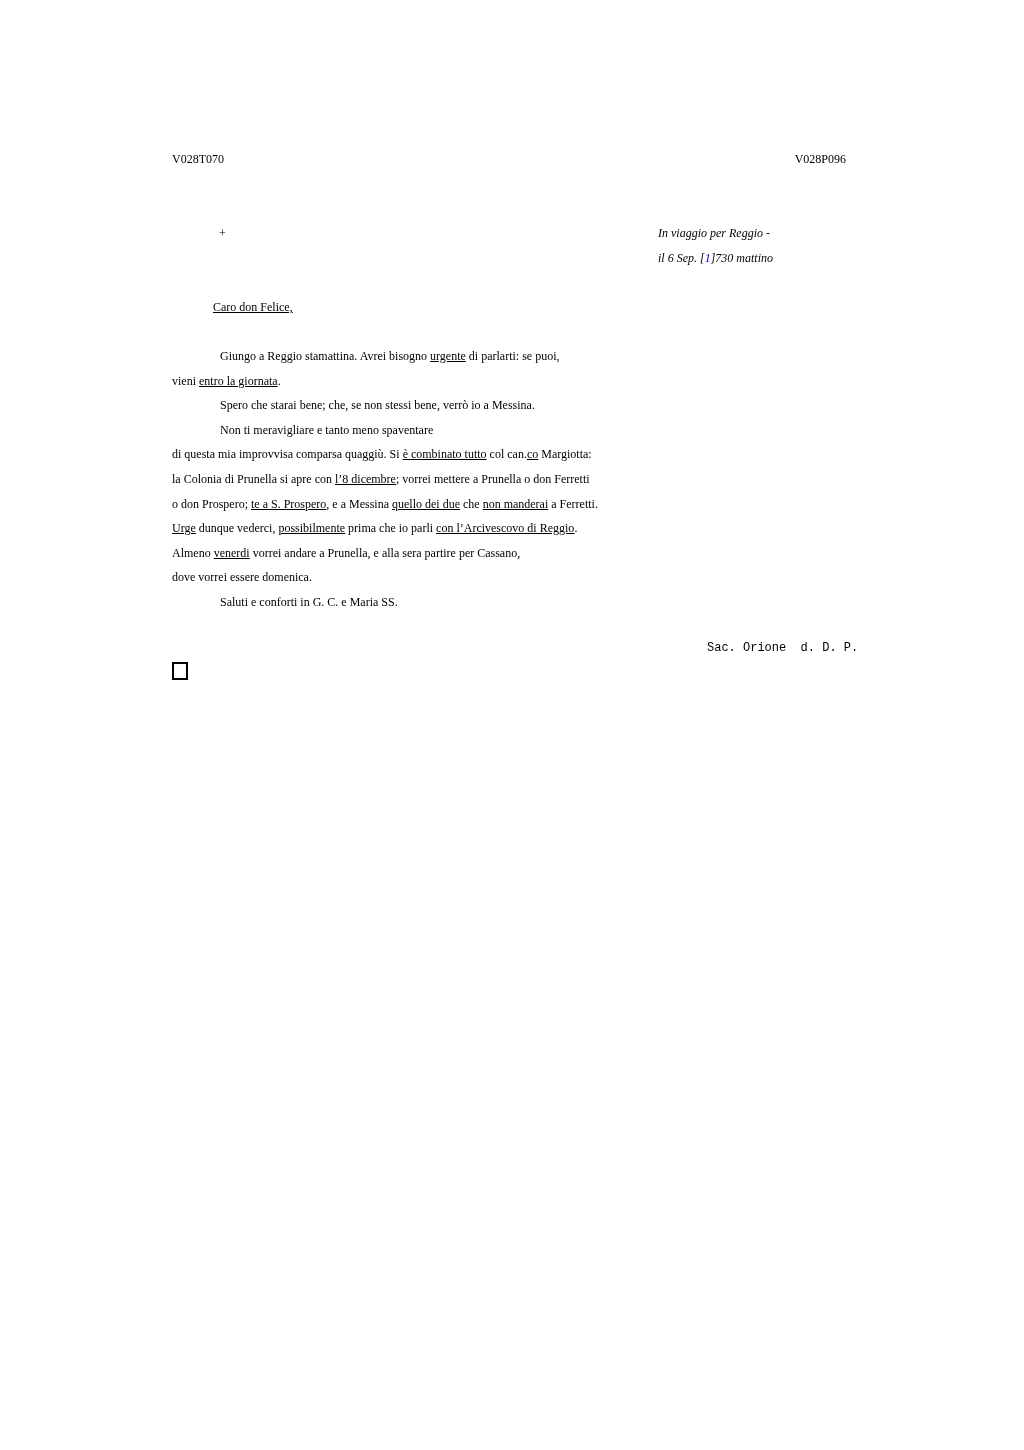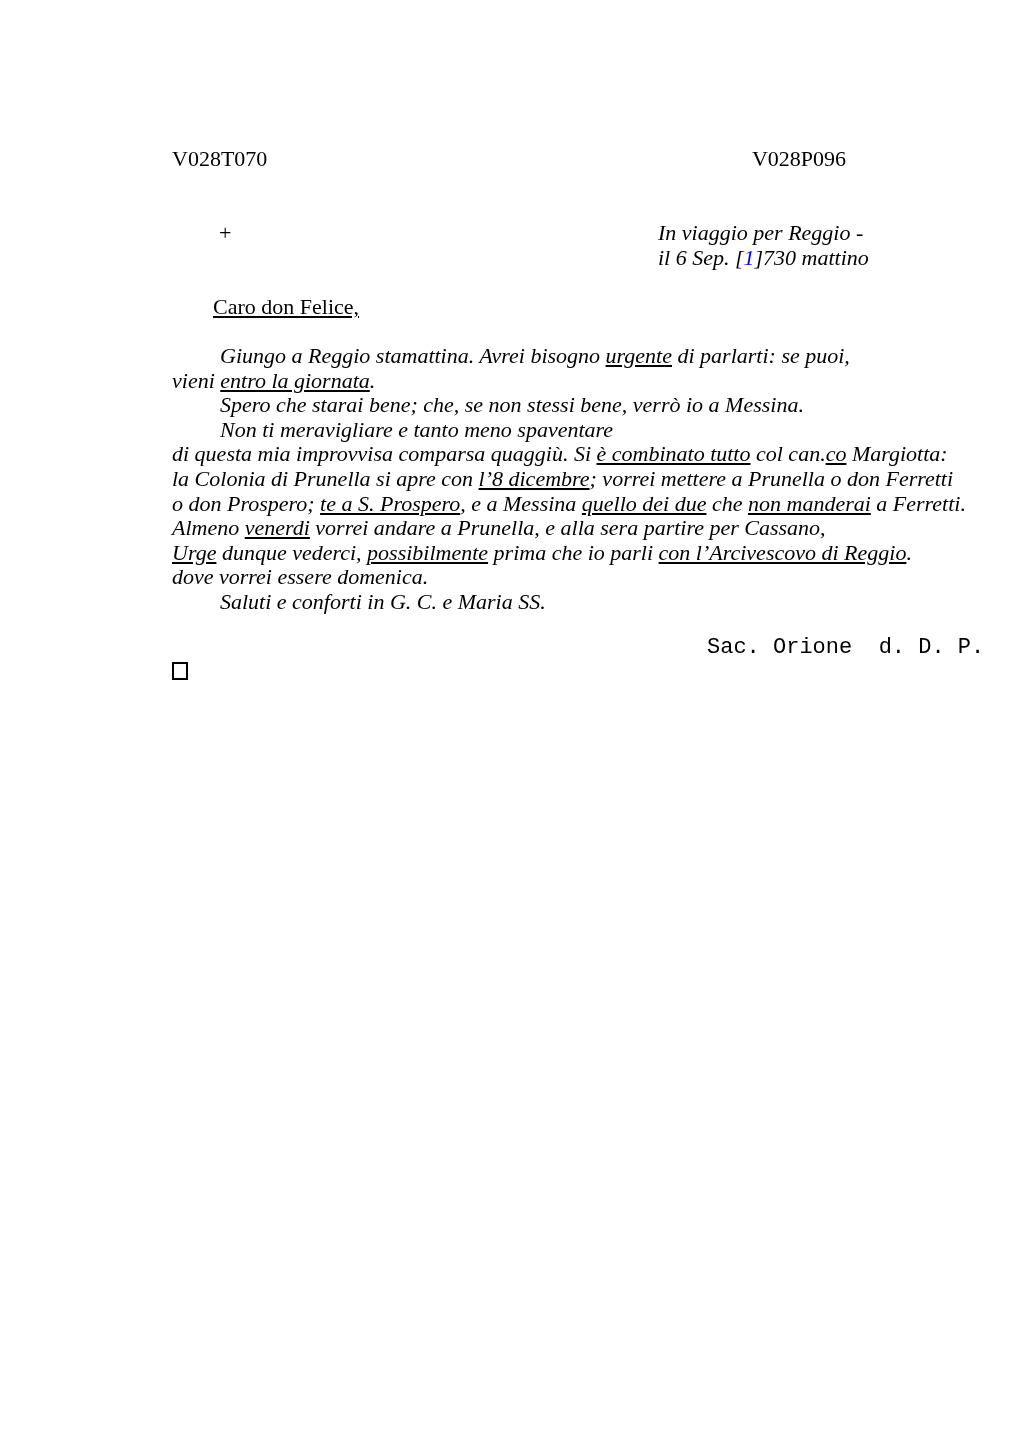--- a/index.html
+++ b/index.html
@@ -6,21 +6,21 @@
     margin: 0;
     padding: 0;
     background: #ffffff;
   }
   .page {
     position: relative;
     width: 1020px;
     height: 1450px;
     background: #ffffff;
     font-family: "Liberation Serif", serif;
-    font-size: 22px;
+    font-size: 12px;
     line-height: 24.6px;
     color: #000000;
     overflow: hidden;
   }
   .header-row {
     position: absolute;
     left: 172px;
     top: 147px;
     width: 674px;
     display: flex;
@@ -41,21 +41,20 @@
     position: absolute;
     left: 213px;
     top: 295px;
     text-decoration: underline;
   }
   .body-block {
     position: absolute;
     left: 172px;
     top: 344px;
     width: 748px;
-    font-style: italic;
   }
   .line { white-space: nowrap; }
   .line.indent { padding-left: 48px; }
   .u { text-decoration: underline; }
   .blue { color: #0000ee; }
   .signature {
     position: absolute;
     left: 707px;
     top: 636px;
     white-space: pre;
@@ -91,22 +90,22 @@
   <div class="salutation">Caro don Felice,</div>
 
   <div class="body-block" id="letter-body">
       <div class="line indent"><span>Giungo a Reggio stamattina. Avrei bisogno </span><span class="u">urgente</span><span> di parlarti: se puoi,</span></div>
       <div class="line"><span>vieni </span><span class="u">entro la giornata</span><span>.</span></div>
       <div class="line indent"><span>Spero che starai bene; che, se non stessi bene, verrò io a Messina.</span></div>
       <div class="line indent"><span>Non ti meravigliare e tanto meno spaventare</span></div>
       <div class="line"><span>di questa mia improvvisa comparsa quaggiù. Si </span><span class="u">è combinato tutto</span><span> col can.</span><span class="u">co</span><span> Margiotta:</span></div>
       <div class="line"><span>la Colonia di Prunella si apre con </span><span class="u">l’8 dicembre</span><span>; vorrei mettere a Prunella o don Ferretti</span></div>
       <div class="line"><span>o don Prospero; </span><span class="u">te a S. Prospero</span><span>, e a Messina </span><span class="u">quello dei due</span><span> che </span><span class="u">non manderai</span><span> a Ferretti.</span></div>
+      <div class="line"><span class="u">Urge</span><span> dunque vederci, </span><span class="u">possibilmente</span><span> prima che io parli </span><span class="u">con l’Arcivescovo di Reggio</span><span>.</span></div>
       <div class="line"><span>Almeno </span><span class="u">venerdi</span><span> vorrei andare a Prunella, e alla sera partire per Cassano,</span></div>
-      <div class="line"><span class="u">Urge</span><span> dunque vederci, </span><span class="u">possibilmente</span><span> prima che io parli </span><span class="u">con l’Arcivescovo di Reggio</span><span>.</span></div>
       <div class="line"><span>dove vorrei essere domenica.</span></div>
       <div class="line indent"><span>Saluti e conforti in G. C. e Maria SS.</span></div>
     </div>
 
   <div class="signature">Sac. Orione  d. D. P.</div>
 
   <div class="checkbox"></div>
 
 </div>
 

